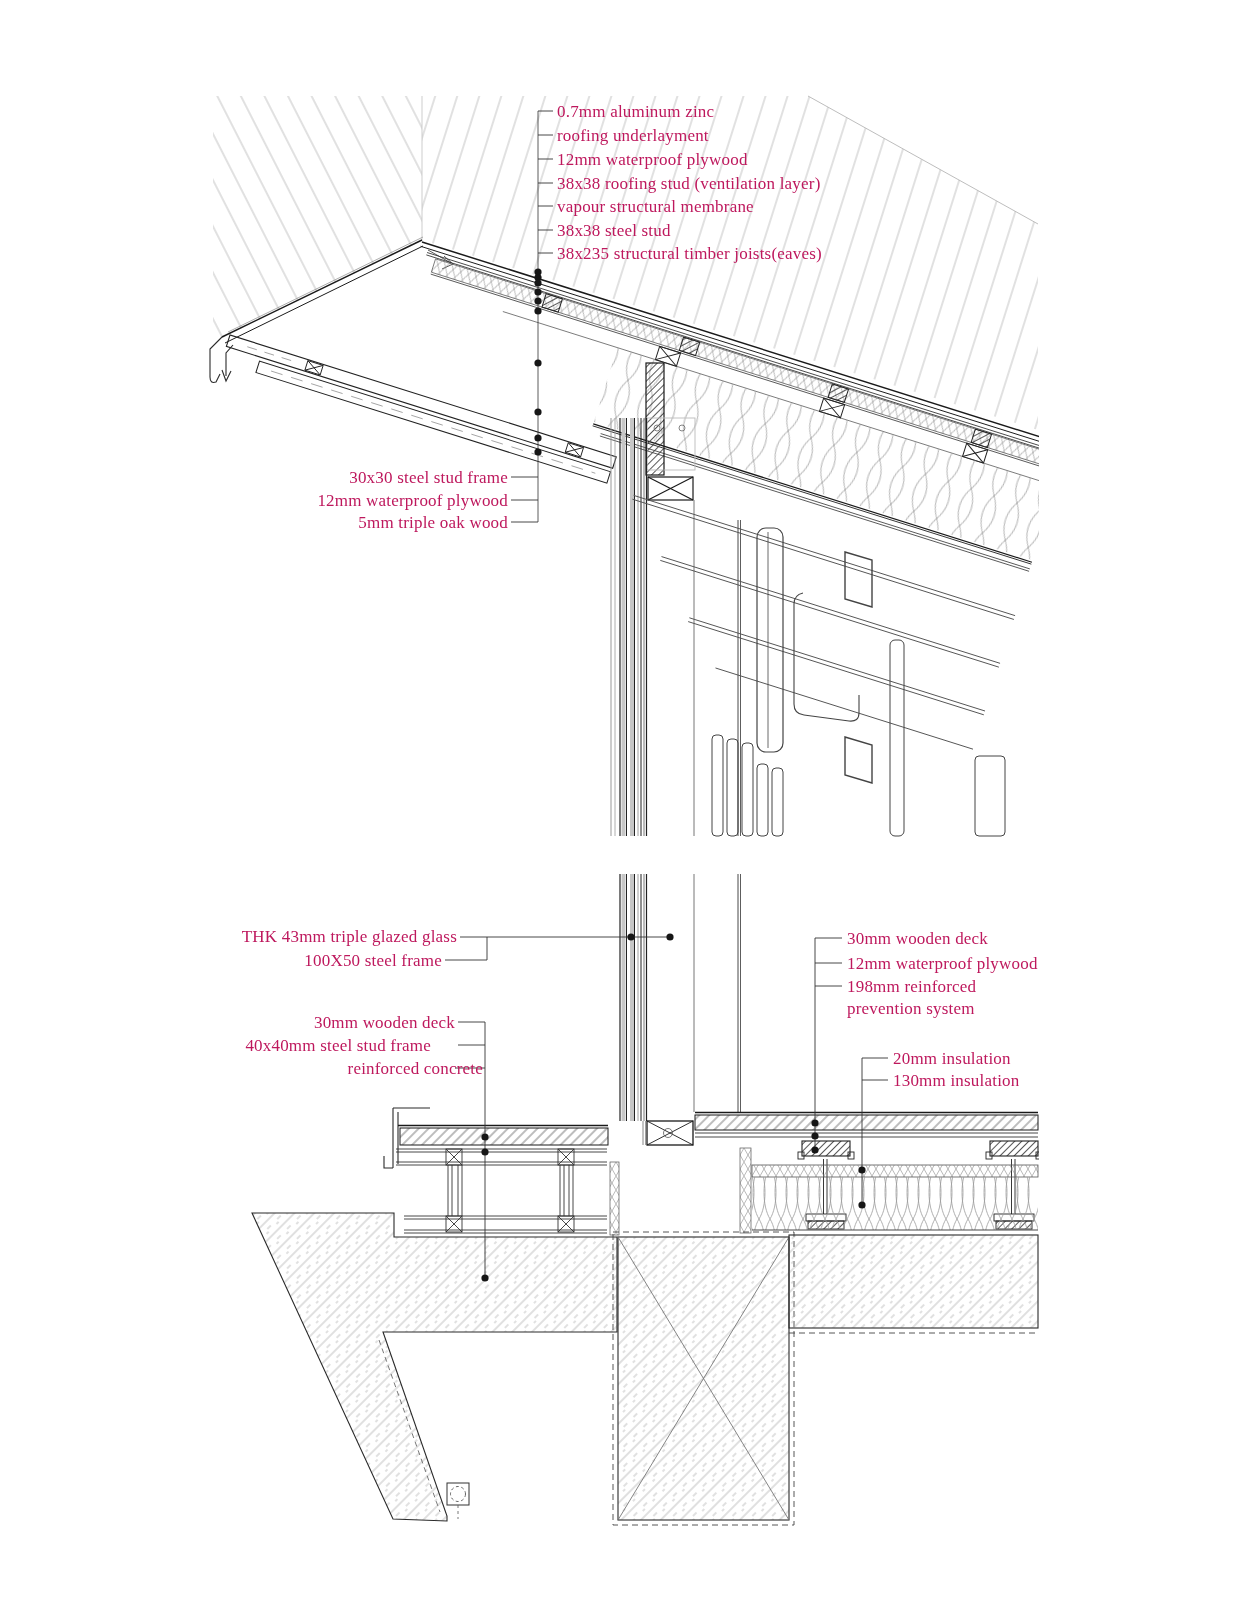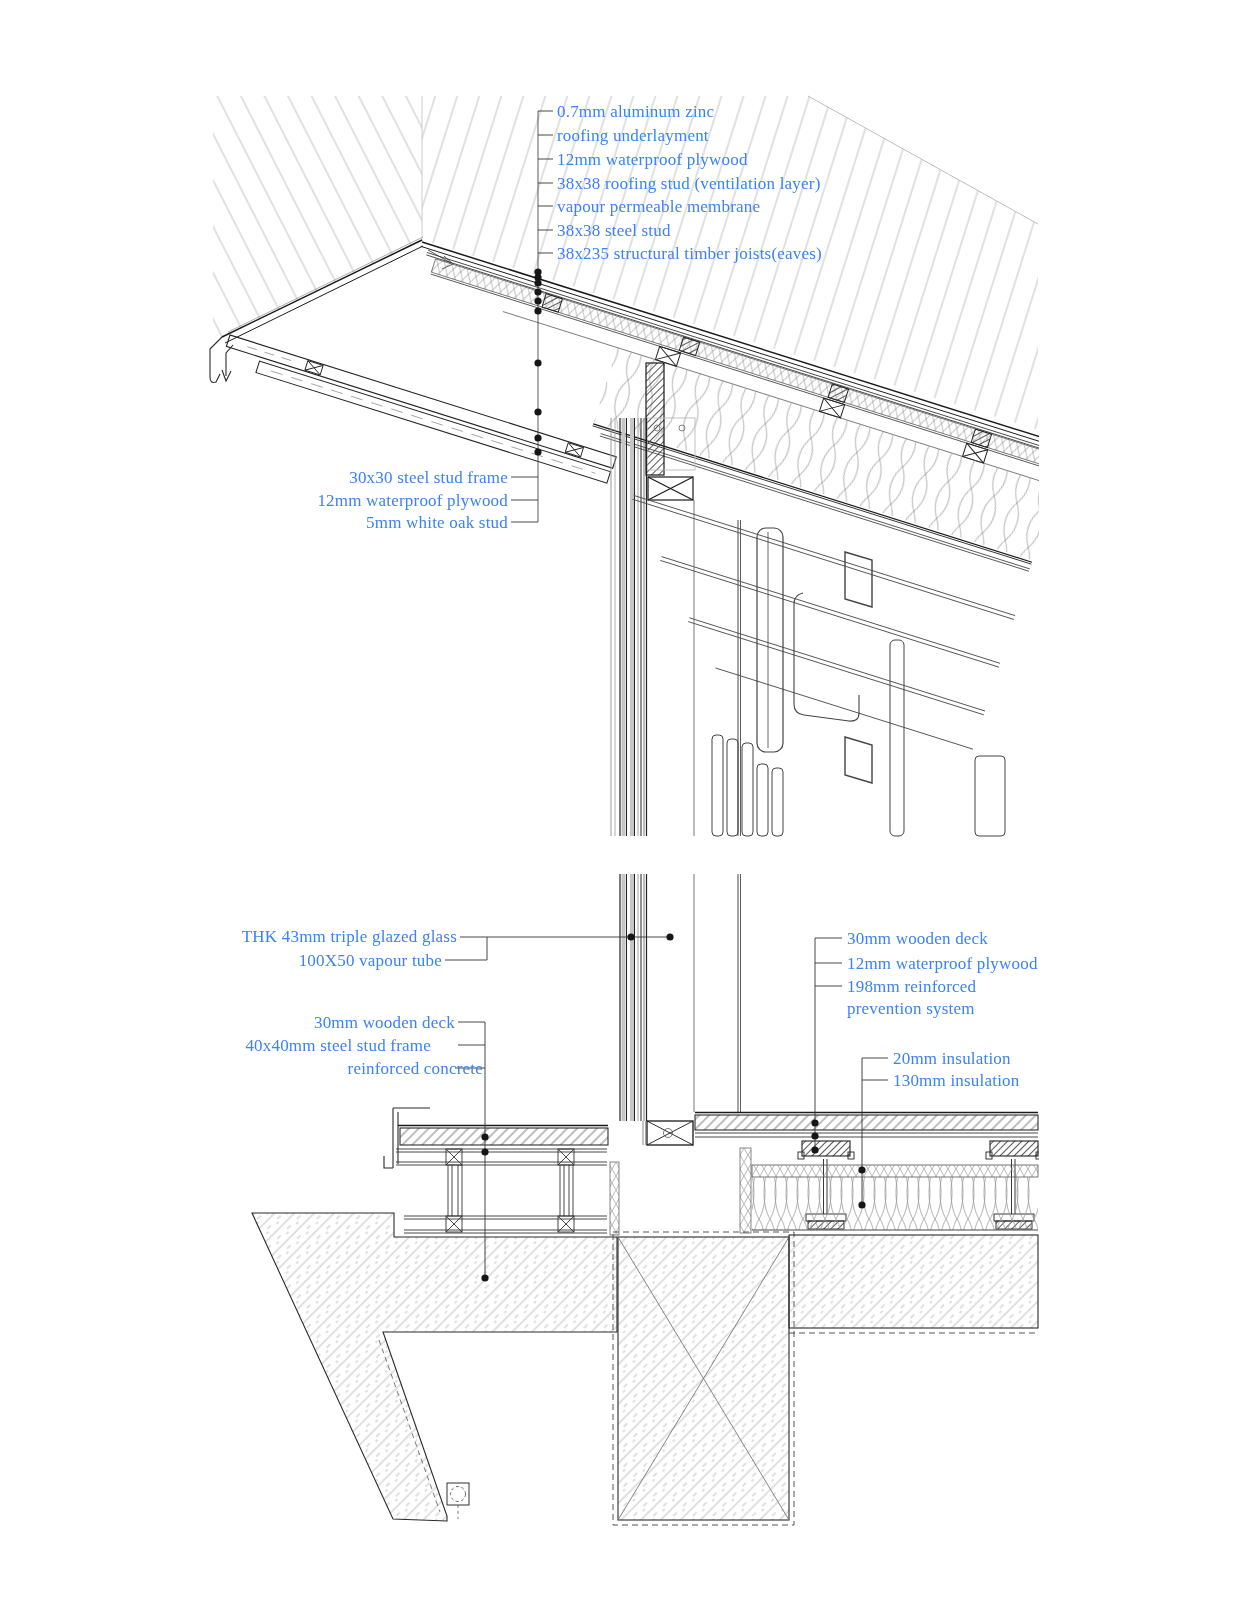--- a/index.html
+++ b/index.html
@@ -1,18 +1,18 @@
 <!DOCTYPE html>
 <html><head>
 <meta charset="utf-8">
 <style>
   html,body{margin:0;padding:0;background:#ffffff;}
   .page{position:relative;width:1247px;height:1600px;background:#ffffff;overflow:hidden;
         font-family:"Liberation Serif",serif;}
-  .lbl{position:absolute;font:17px/19px "Liberation Serif",serif;color:#3b82f6;
+  .lbl{position:absolute;font:17px/19px "Liberation Serif",serif;color:#be185d;
        white-space:nowrap;letter-spacing:.2px;}
   .r{text-align:center;}
   svg{position:absolute;left:0;top:0;}
 </style>
 </head>
 <body>
 
 <div class="page">
 
 <svg width="1247" height="1600" viewBox="0 0 1247 1600">
@@ -321,30 +321,30 @@
         <circle cx="862" cy="1205" r="3.6" fill="#161616"></circle>
       </g>
     </g>
   </g>
 </svg>
 
 <div class="lbl" style="left:557px;top:102px">0.7mm aluminum zinc</div>
 <div class="lbl" style="left:557px;top:126px">roofing underlayment</div>
 <div class="lbl" style="left:557px;top:150px">12mm waterproof plywood</div>
 <div class="lbl" style="left:557px;top:174px">38x38 roofing stud (ventilation layer)</div>
-<div class="lbl" style="left:557px;top:197px">vapour permeable membrane</div>
+<div class="lbl" style="left:557px;top:197px">vapour structural membrane</div>
 <div class="lbl" style="left:557px;top:221px">38x38 steel stud</div>
 <div class="lbl" style="left:557px;top:244px">38x235 structural timber joists(eaves)</div>
 
 <div class="lbl r" style="right:739px;top:468px">30x30 steel stud frame</div>
 <div class="lbl r" style="right:739px;top:491px">12mm waterproof plywood</div>
-<div class="lbl r" style="right:739px;top:513px">5mm white oak stud</div>
+<div class="lbl r" style="right:739px;top:513px">5mm triple oak wood</div>
 
 <div class="lbl r" style="right:790px;top:927px">THK 43mm triple glazed glass</div>
-<div class="lbl r" style="right:805px;top:951px">100X50 vapour tube</div>
+<div class="lbl r" style="right:805px;top:951px">100X50 steel frame</div>
 
 <div class="lbl r" style="right:792px;top:1013px">30mm wooden deck</div>
 <div class="lbl r" style="right:816px;top:1036px">40x40mm steel stud frame</div>
 <div class="lbl r" style="right:764px;top:1059px">reinforced concrete</div>
 
 <div class="lbl" style="left:847px;top:929px">30mm wooden deck</div>
 <div class="lbl" style="left:847px;top:954px">12mm waterproof plywood</div>
 <div class="lbl" style="left:847px;top:977px">198mm reinforced</div>
 <div class="lbl" style="left:847px;top:999px">prevention system</div>
 

